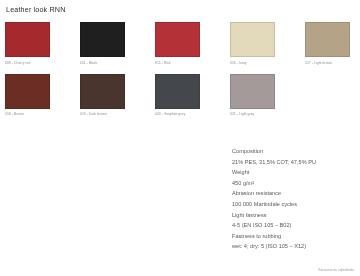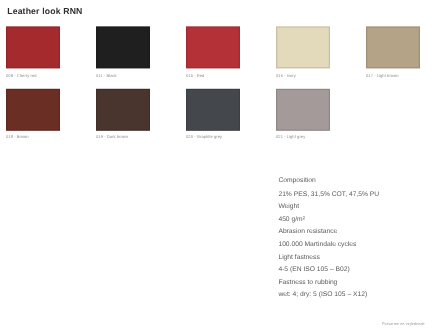--- a/index.html
+++ b/index.html
@@ -21,21 +21,21 @@
     width: 360px;
     height: 276px;
     box-sizing: border-box;
   }
 
   .page-title {
     position: absolute;
     left: 6px;
     top: 5px;
     font-size: 7.2px;
-    font-weight: bold;
+    font-weight: normal;
     color: #2e2e2e;
     letter-spacing: 0.15px;
   }
 
   .swatch-grid {
     position: absolute;
     left: 5px;
     top: 22px;
     width: 350px;
   }

